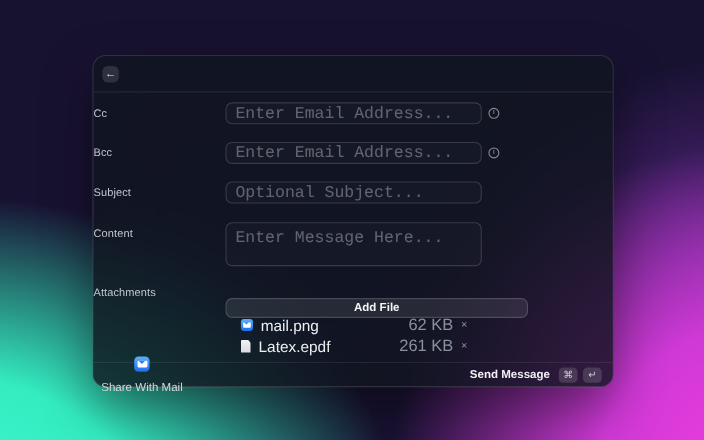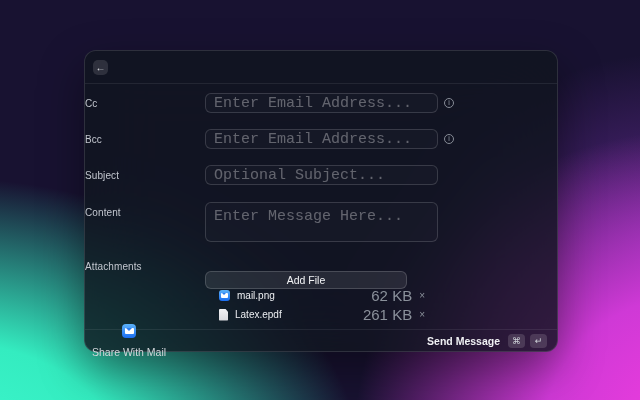--- a/index.html
+++ b/index.html
@@ -69,37 +69,37 @@
     width: 10px; height: 10px;
     border: 1px solid #878c96;
     border-radius: 50%;
     color: #9aa0aa;
     font-size: 7px; line-height: 8px;
     text-align: center;
     cursor: default;
   }
 
   .add-file-btn {
-    position: absolute; left: 120px; width: 202px; height: 18px;
+    position: absolute; left: 120px; width: 275px; height: 18px;
     background: rgba(255,255,255,0.09);
     border: 1px solid rgba(255,255,255,0.16);
     border-radius: 6px;
     color: #f3f4f6;
-    font-size: 10.5px; font-weight: 400;
+    font-size: 10.5px; font-weight: 700;
     display: flex; align-items: center; justify-content: center;
     cursor: pointer;
     margin-top: 28px;
   }
 
   .file-row {
     position: absolute; left: 120px; width: 233px; height: 15px;
     display: flex; align-items: center;
     padding: 0 13px 0 14px;
   }
-  .file-name { font-size: 10px; color: #eceef1; margin-left: 7px; }
+  .file-name { font-size: 14px; color: #eceef1; margin-left: 7px; }
   .file-size { margin-left: auto; font-size: 15px; color: #8b919b; }
   .file-remove { margin-left: 7px; font-size: 10px; color: #8b919b; line-height: 1; cursor: pointer; }
 
   .mail-app-icon {
     width: 11px; height: 11px; border-radius: 3px;
     background: linear-gradient(180deg, #5cb2f9 0%, #1a6df0 100%);
     display: flex; align-items: center; justify-content: center;
     flex: 0 0 auto;
   }
   .mail-app-icon .envelope {

